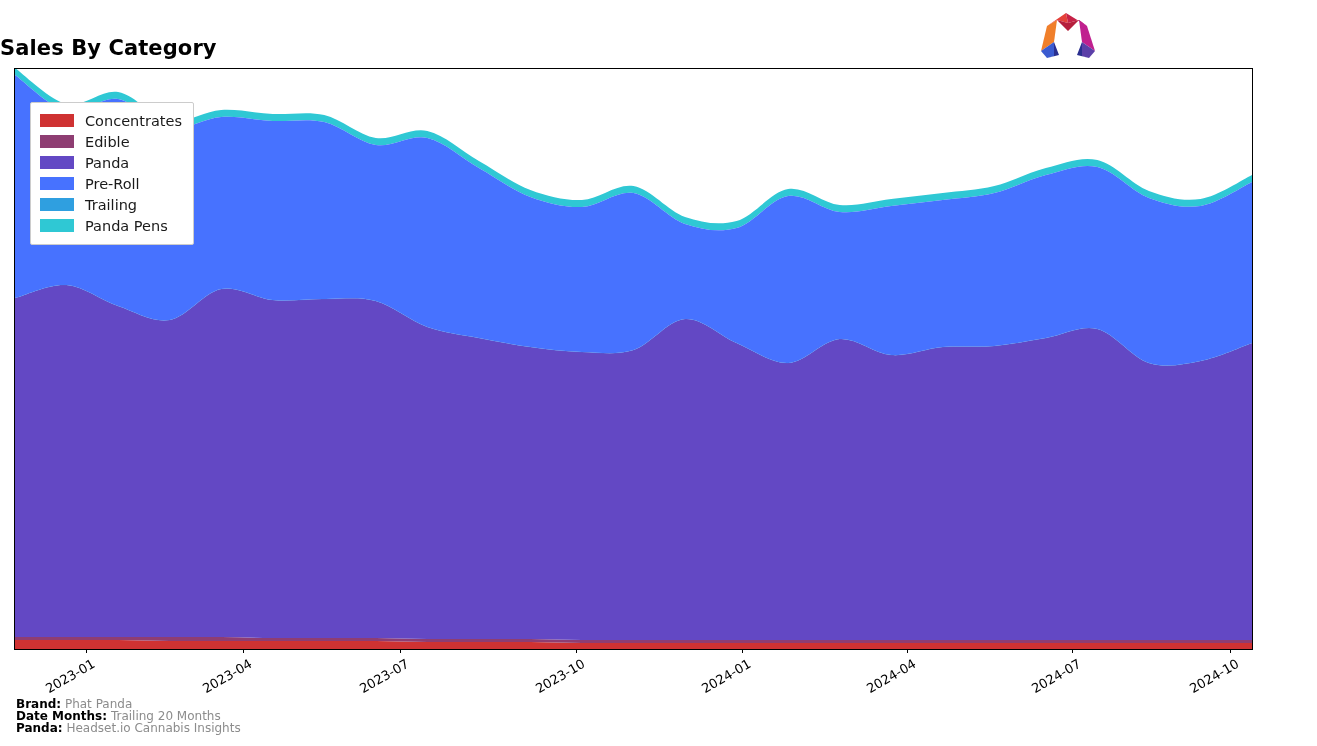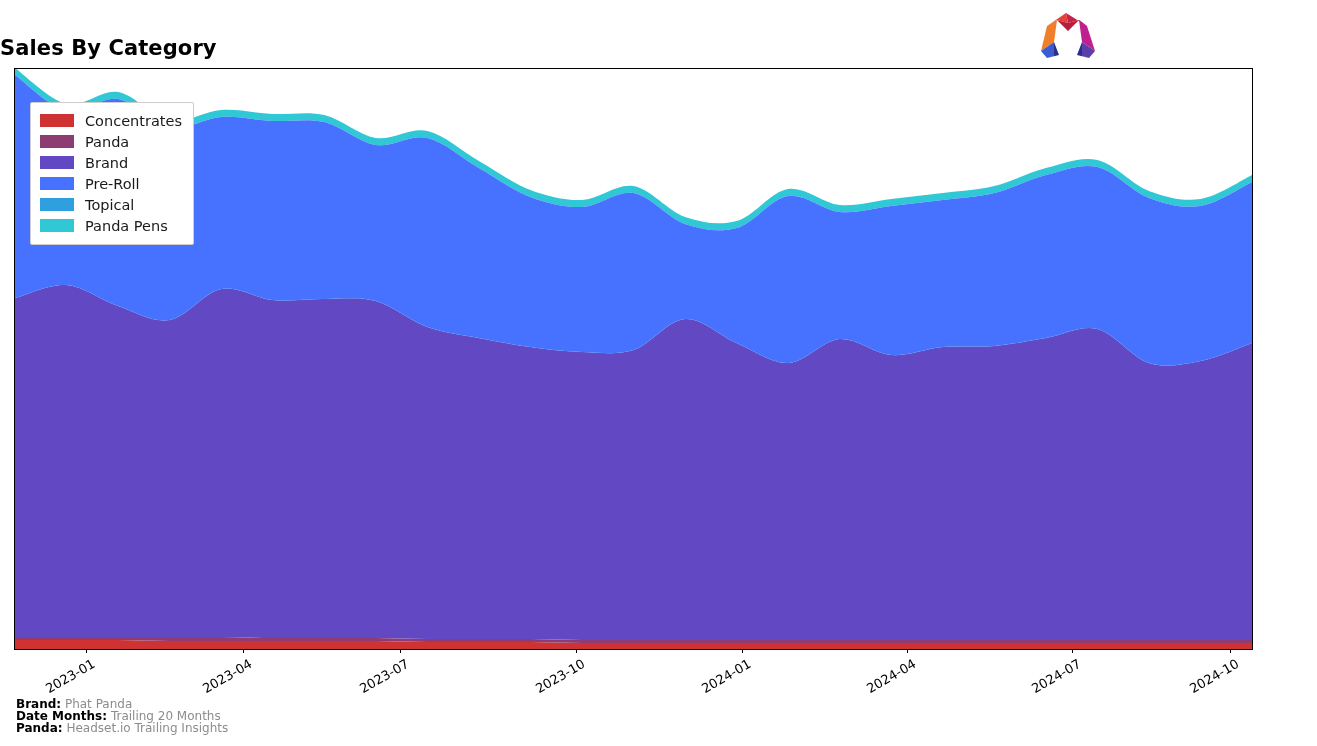--- a/index.html
+++ b/index.html
@@ -181,33 +181,33 @@
   </svg>
 </div>
 
 <div id="legend">
   <div class="legend-row">
     <span class="legend-swatch" style="background: rgb(207, 50, 50);"></span>
     <span class="legend-label">Concentrates</span>
   </div>
   <div class="legend-row">
     <span class="legend-swatch" style="background: rgb(142, 61, 114);"></span>
+    <span class="legend-label">Edible</span>
+  </div>
+  <div class="legend-row">
+    <span class="legend-swatch" style="background: rgb(99, 72, 196);"></span>
     <span class="legend-label">Panda</span>
-  </div>
-  <div class="legend-row">
-    <span class="legend-swatch" style="background: rgb(99, 72, 196);"></span>
-    <span class="legend-label">Brand</span>
   </div>
   <div class="legend-row">
     <span class="legend-swatch" style="background: rgb(71, 114, 255);"></span>
     <span class="legend-label">Pre-Roll</span>
   </div>
   <div class="legend-row">
     <span class="legend-swatch" style="background: rgb(47, 159, 224);"></span>
-    <span class="legend-label">Topical</span>
+    <span class="legend-label">Trailing</span>
   </div>
   <div class="legend-row">
     <span class="legend-swatch" style="background: rgb(47, 200, 212);"></span>
     <span class="legend-label">Panda Pens</span>
   </div>
 </div>
 
 <div id="x-axis">
     <div class="tick-mark" style="left: 72px;"></div>
     <div class="tick-label" style="left: 10px; width: 66px;">2023-01</div>
@@ -231,15 +231,15 @@
   <div class="footer-line">
     <span class="footer-key">Brand:</span>
     <span class="footer-val">Phat Panda</span>
   </div>
   <div class="footer-line">
     <span class="footer-key">Date Months:</span>
     <span class="footer-val">Trailing 20 Months</span>
   </div>
   <div class="footer-line">
     <span class="footer-key">Panda:</span>
-    <span class="footer-val">Headset.io Trailing Insights</span>
+    <span class="footer-val">Headset.io Cannabis Insights</span>
   </div>
 </div>
 
 </body></html>

